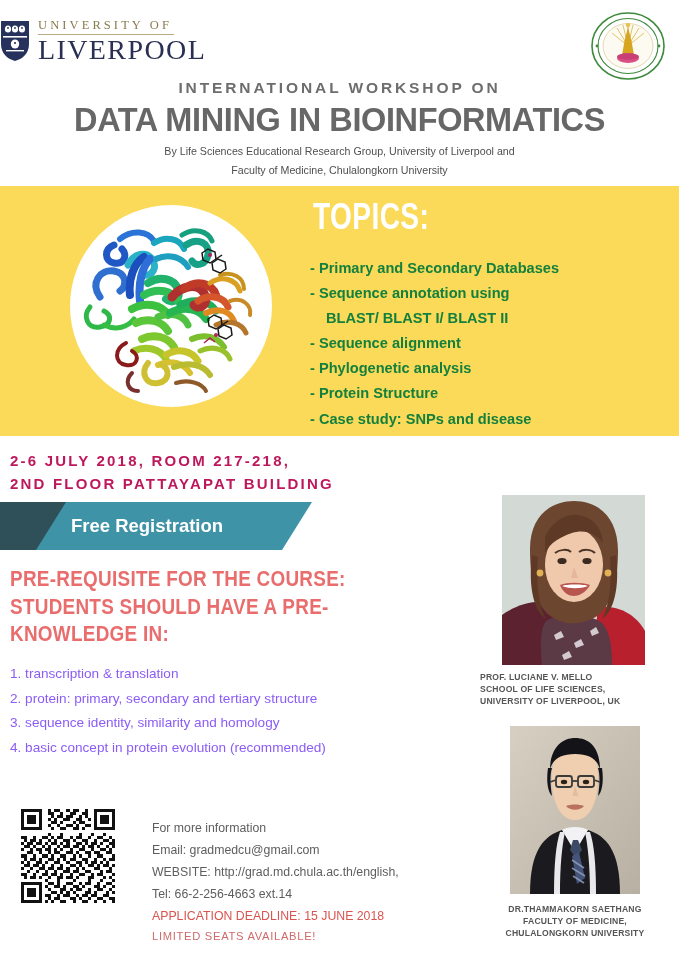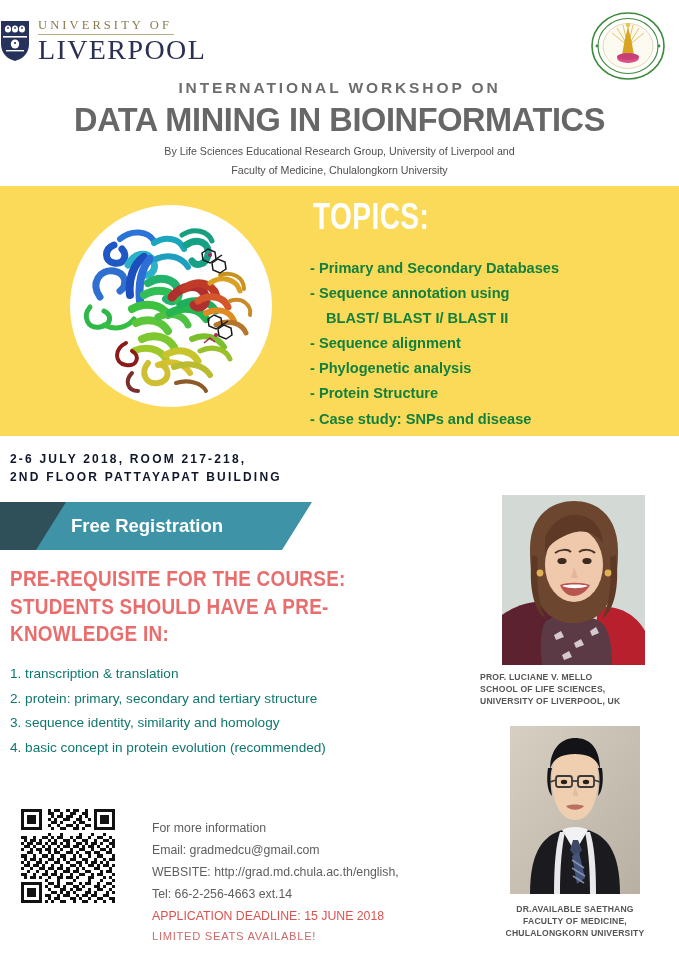--- a/index.html
+++ b/index.html
@@ -35,37 +35,37 @@
   .protein-circle svg{position:absolute;left:0;top:0;}
 
   .topics-head{position:absolute;left:313px;top:196px;font-size:37px;font-weight:bold;
     color:#ffffff;letter-spacing:0.5px;transform:scaleX(0.76);transform-origin:left center;}
   .topics-list{position:absolute;left:310px;top:256px;width:350px;color:#15803d;
     font-size:14.6px;line-height:1.72;font-weight:600;}
   .topics-list div{white-space:nowrap;}
   .topics-list .indent{padding-left:16px;}
 
   
-  .datevenue{position:absolute;left:10px;top:450px;font-size:12px;font-weight:bold;
-    letter-spacing:2.2px;color:#0f172a;line-height:1.52;}
+  .datevenue{position:absolute;left:10px;top:450px;font-size:15px;font-weight:bold;
+    letter-spacing:2.2px;color:#be185d;line-height:1.52;}
 
   
   .ribbon{position:absolute;left:0;top:502px;width:312px;height:48px;}
   .ribbon .body{position:absolute;inset:0;background:#3e93a6;
     clip-path:polygon(0 0,312px 0,282px 48px,0 48px);}
   .ribbon .tri{position:absolute;left:0;top:0;width:66px;height:48px;background:#2f4f59;
     clip-path:polygon(0 0,66px 0,36px 48px,0 48px);}
   .ribbon .label{position:absolute;left:0;right:18px;top:0;height:48px;display:flex;
     align-items:center;justify-content:center;color:#ffffff;font-size:18.5px;font-weight:bold;}
 
   
   .prereq-head{position:absolute;left:10px;top:566px;width:430px;
     font-size:21.5px;font-weight:bold;color:#ea6d6d;letter-spacing:0.3px;line-height:1.28;
     transform:scaleX(0.88);transform-origin:left top;}
-  .prereq-list{position:absolute;left:10px;top:662px;width:460px;color:#0f766e;
+  .prereq-list{position:absolute;left:10px;top:662px;width:460px;color:#8b5cf6;
     font-size:13.6px;line-height:1.82;}
 
   
   .qr{position:absolute;left:18px;top:806px;width:100px;height:100px;}
   .contact{position:absolute;left:152px;top:818px;width:320px;
     font-size:12.3px;color:#5e5e5e;line-height:1.78;}
   .contact .red{color:#d9534f;}
   .contact .red2{color:#d06a6a;letter-spacing:0.7px;font-size:11.2px;}
 
   
@@ -567,18 +567,18 @@
       </g>
       <g fill="#2b2118">
         <ellipse cx="54" cy="56" rx="3.2" ry="2.2"></ellipse>
           <ellipse cx="76" cy="56" rx="3.2" ry="2.2"></ellipse>
       </g>
       <path d="M65 60 l-2.5 10 h6 Z" fill="#dcb392" opacity="0.65"></path>
       <path d="M56 80 C61 78 69 78 74 80 C70 85 60 85 56 80 Z" fill="#b8705f"></path>
     </svg>
   </div>
   <div class="spk2-cap">
-    <div>DR.AVAILABLE SAETHANG</div>
+    <div>DR.THAMMAKORN SAETHANG</div>
     <div>FACULTY OF MEDICINE,</div>
     <div>CHULALONGKORN UNIVERSITY</div>
   </div>
 
 </div>
 
 </body></html>

